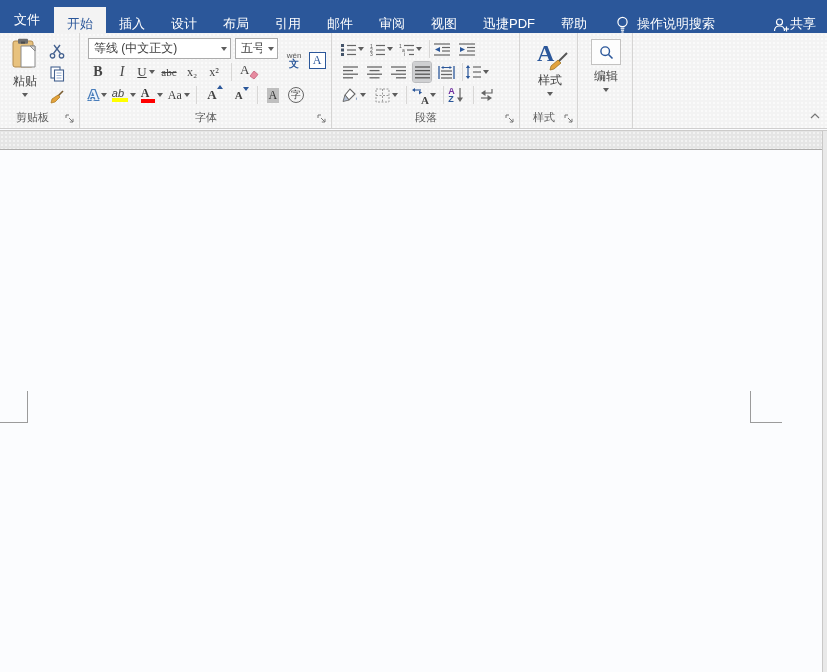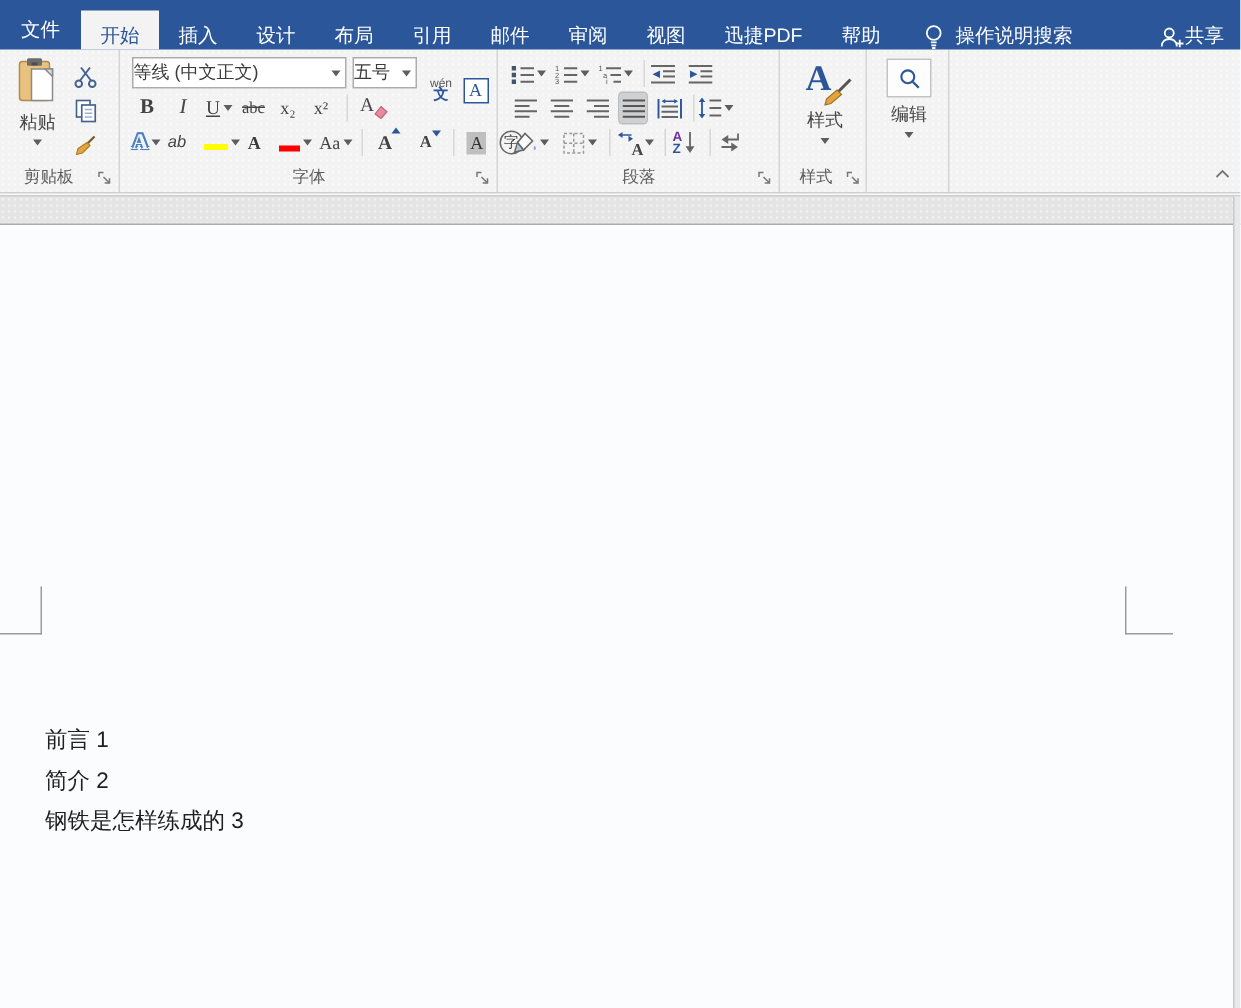--- a/index.html
+++ b/index.html
@@ -47,37 +47,37 @@
   .dd {
     width:0; height:0; border-left:3px solid transparent; border-right:3px solid transparent;
     border-top:4px solid #5d5d5d; display:inline-block; margin-left:2px;
   }
   .row { position:absolute; display:flex; align-items:center; }
   .vsep { width:1px; height:18px; background:#d8d7d6; margin:0 4px; }
   .serif { font-family:"Liberation Serif","DejaVu Serif",serif; }
   
   .combo {
     display:flex; align-items:center; background:#fff; border:1px solid #acacac;
-    height:21px; font-size:12px; color:#3b3b3b; 
+    height:21px; font-size:12px; color:#3b3b3b; padding-left:5px;
   }
   .combo .cval { flex:1; white-space:nowrap; overflow:hidden; }
   .combo .cdd { width:15px; display:flex; align-items:center; justify-content:center; height:100%; }
   
   .b-ic { font-weight:bold; font-size:14px; color:#444; }
   .i-ic { font-style:italic; font-size:14px; color:#444; }
   .u-ic { text-decoration:underline; font-size:13px; color:#444; }
   .abc-ic { font-size:11px; text-decoration:line-through; color:#444; }
   .sub-ic,.sup-ic { font-size:12px; color:#444; }
   .fx-ic {
     font-size:15px; font-weight:bold; color:#eef4fc;
     text-shadow:0 0 1px #4a7ebb,0 0 1px #4a7ebb,1px 1px 0 #4a7ebb,-1px -1px 0 #4a7ebb,1px -1px 0 #4a7ebb,-1px 1px 0 #4a7ebb;
   }
   .ab-ic { font-size:11px; font-style:italic; color:#444; line-height:9px; display:block; }
   .bar { display:block; height:4px; width:16px; }
-  .stackbtn { display:inline-flex; flex-direction:row; align-items:flex-end; justify-content:center;gap:12px; }
+  .stackbtn { display:inline-flex; flex-direction:column; align-items:flex-start; justify-content:center; }
   .aa-ic { font-size:12px; color:#444; }
   .grow-ic,.shrink-ic { font-size:13px; color:#444; position:relative; font-weight:bold; }
   .tri-up {
     position:absolute; top:-2px; right:-6px; width:0; height:0;
     border-left:3px solid transparent; border-right:3px solid transparent; border-bottom:4px solid #2b579a;
   }
   .tri-dn {
     position:absolute; top:-2px; right:-6px; width:0; height:0;
     border-left:3px solid transparent; border-right:3px solid transparent; border-top:4px solid #2b579a;
   }
@@ -544,20 +544,15 @@
       <path d="M1 6 L5 2 L9 6" fill="none" stroke="#777" stroke-width="1.2"></path>
     </svg>
   </span>
 </div>
 
 <div class="graystrip"></div>
 
 <div class="page">
   <div class="cropmark-left"></div>
   <div class="cropmark-right"></div>
-  <div class="doc-text">
-    <p>前言 1</p>
-    <p>简介 2</p>
-    <p>钢铁是怎样练成的 3</p>
-  </div>
 </div>
 
 <div class="edge-sliver"></div>
 
 </body></html>

